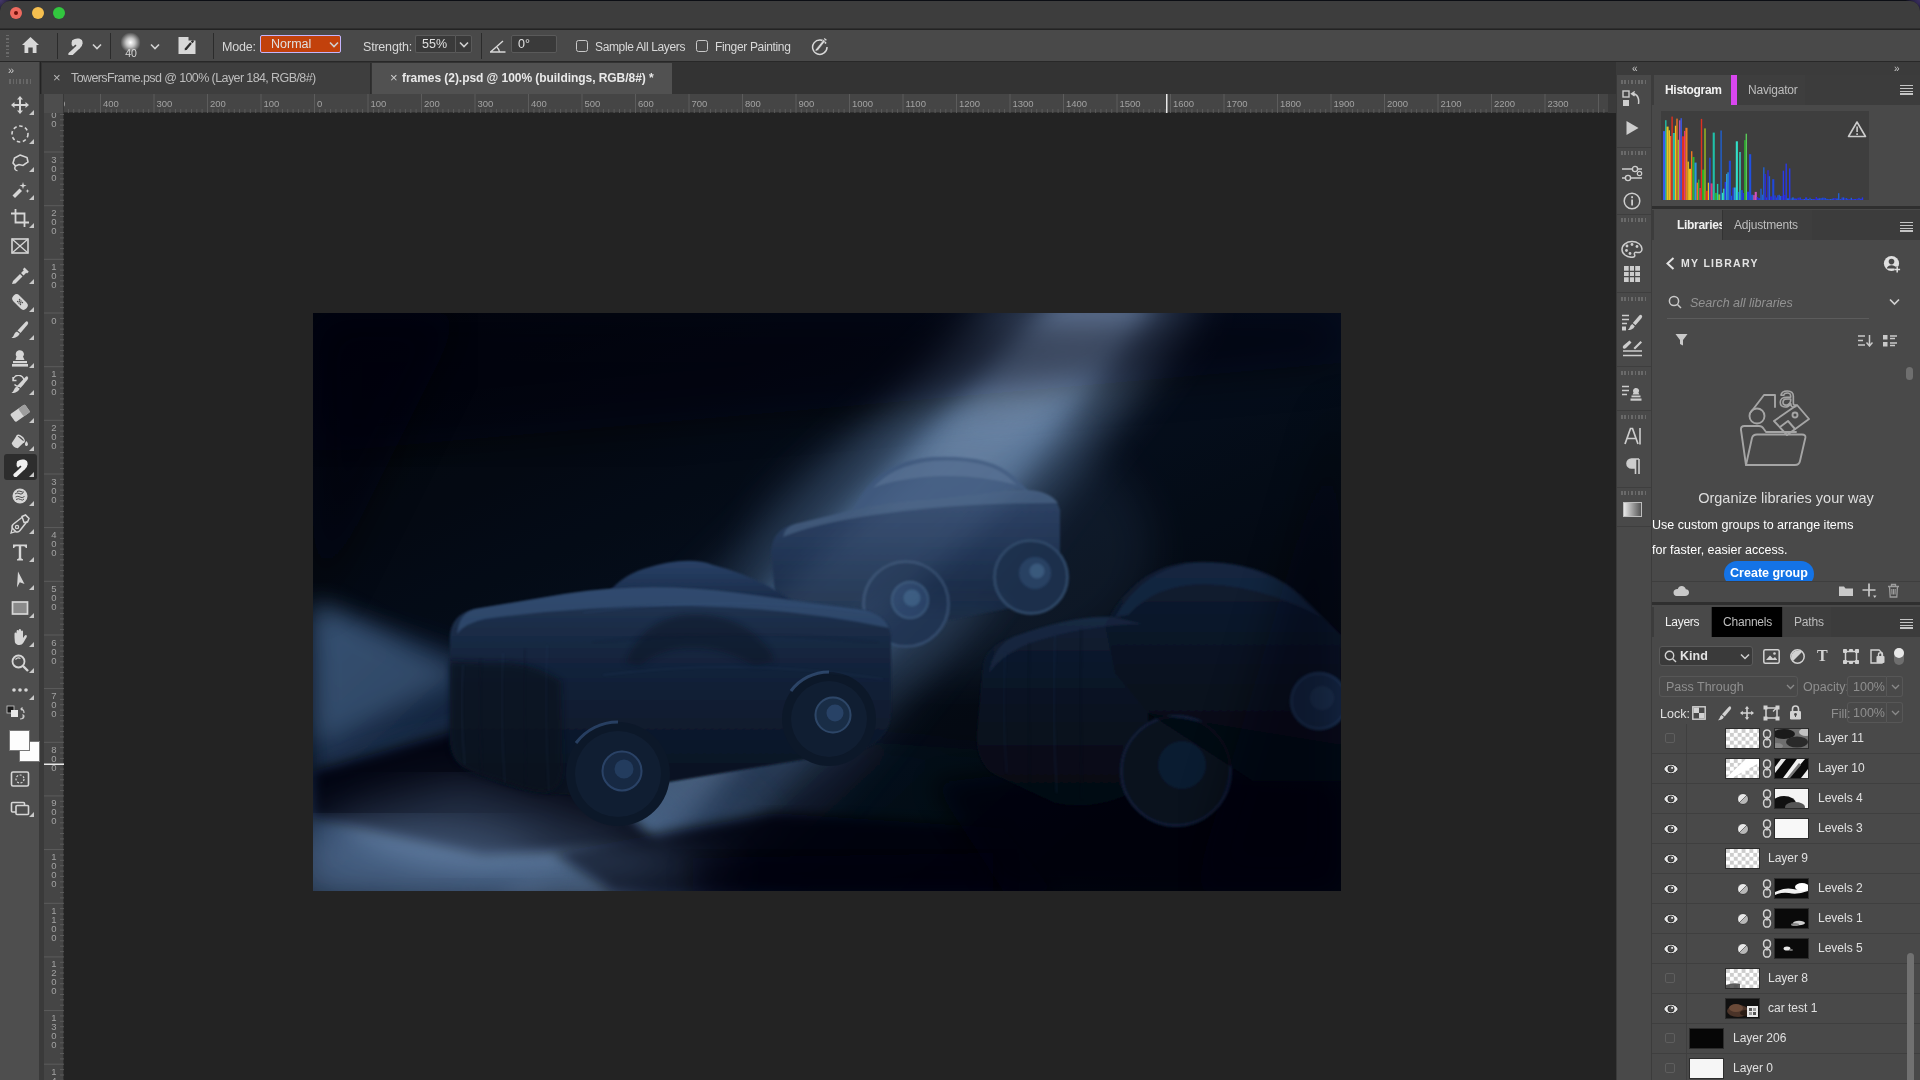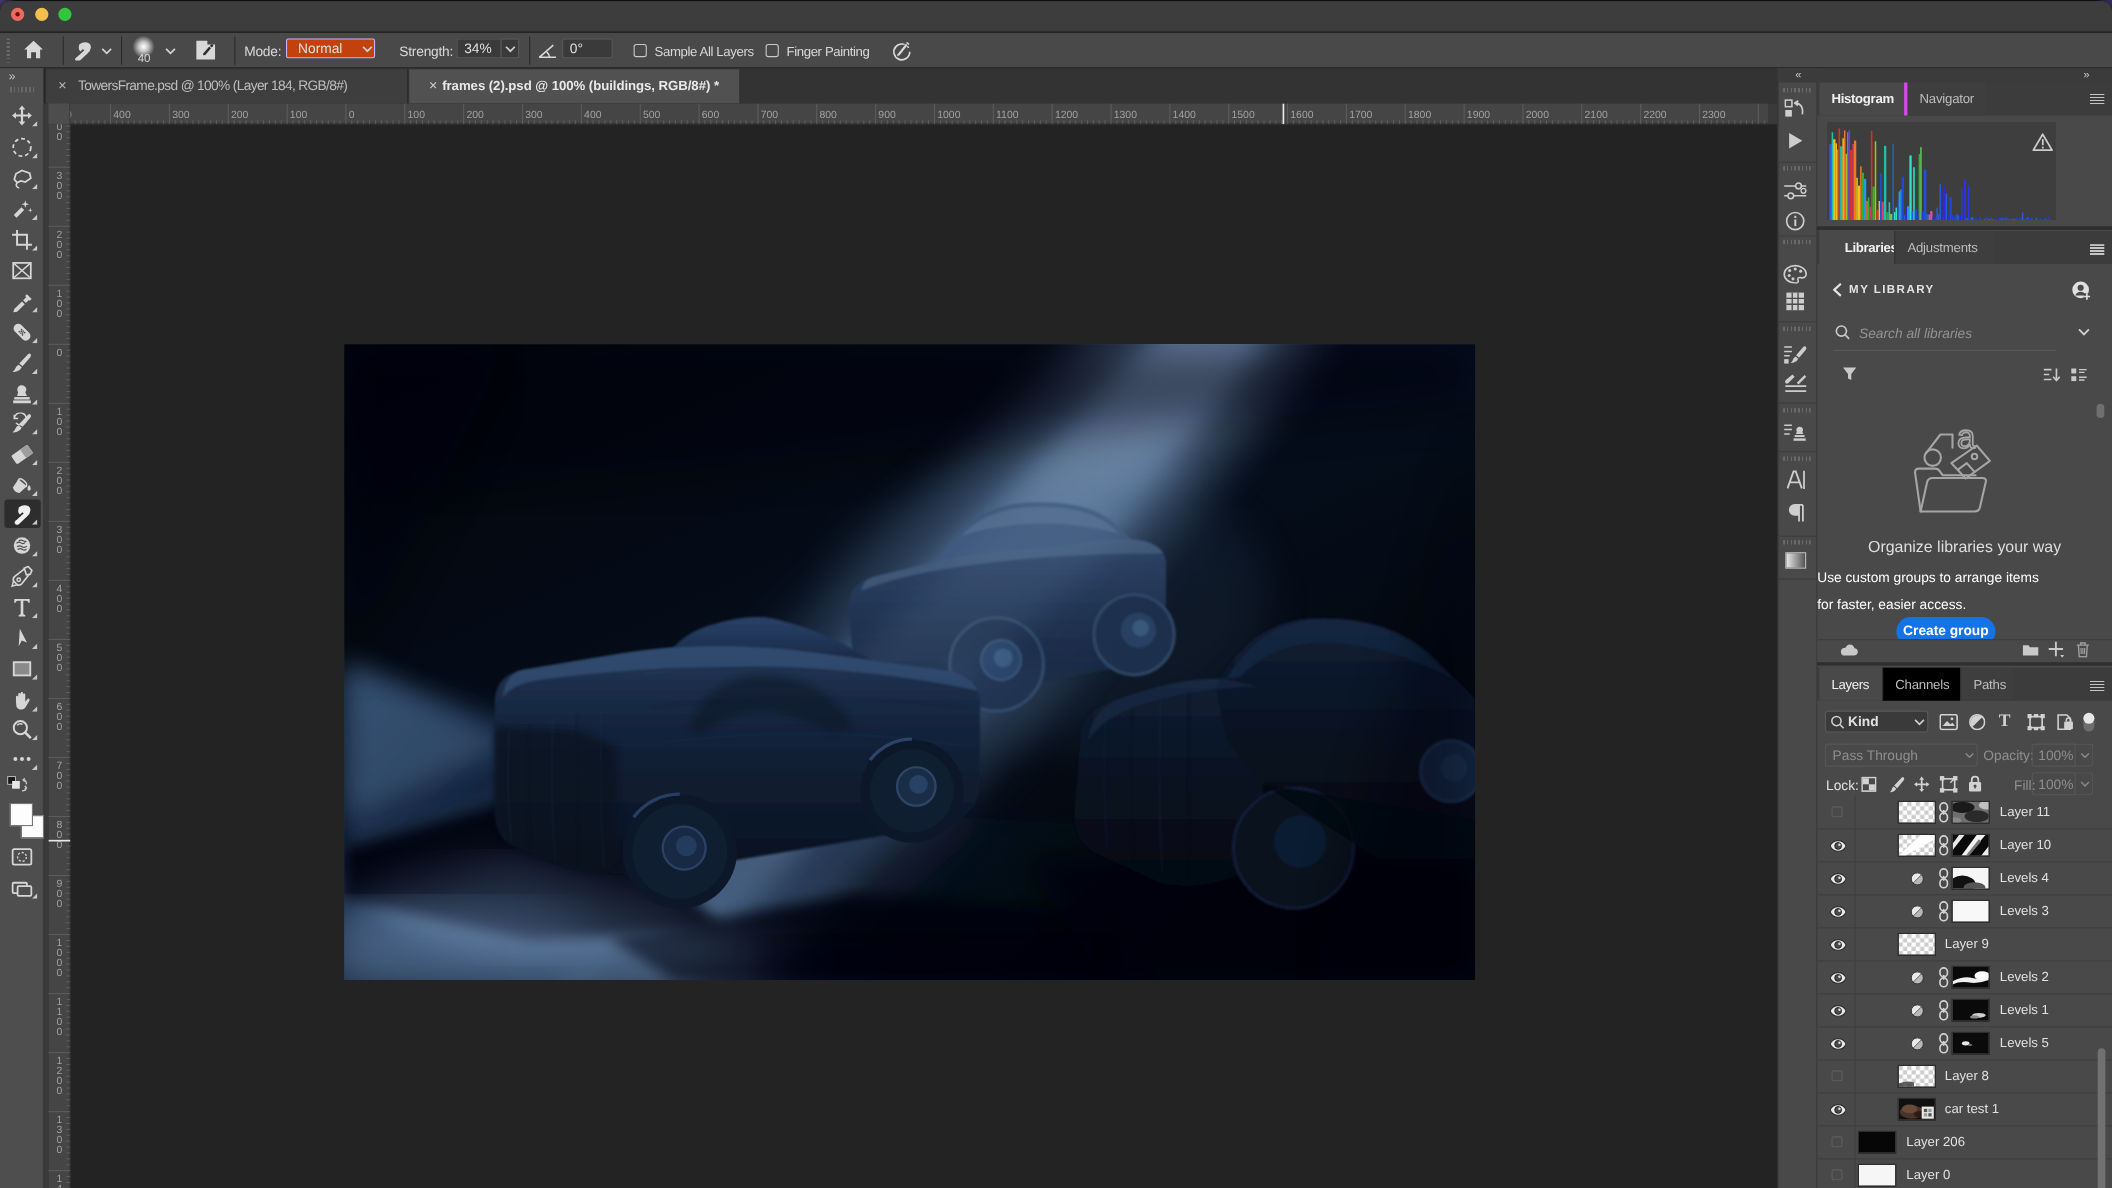--- a/index.html
+++ b/index.html
@@ -49,21 +49,21 @@
       <div class="abs sep" style="left:213px;top:32px;width:1px;height:26px"></div>
       <div class="abs" style="left:222px;top:39px;font-size:12.5px;letter-spacing:-0.2px;color:#d8d8d8">Mode:</div>
       <div class="abs" style="left:260px;top:33.5px;width:81px;height:18px;background:#c2410c;border:1px solid #c4b5fd;border-radius:2px">
 <div class="abs" style="left:10px;top:1.5px;font-size:12.5px;color:#e0e0e0">Normal</div>
       </div>
       <svg class="abs" style="left:329px;top:40px" width="10" height="7" viewBox="0 0 10 7">
         <path d="M1 1.5 L5 5.5 L9 1.5" fill="none" stroke="#cfcfcf" stroke-width="1.6"></path>
       </svg>
       <div class="abs" style="left:363px;top:39px;font-size:12.5px;letter-spacing:-0.2px;color:#d8d8d8">Strength:</div>
       <div class="abs" style="left:415px;top:33.5px;width:40px;height:18px;background:#3a3a3a;border:1px solid #5a5a5a;border-radius:2px 0 0 2px;border-right:none">
-<div class="abs" style="left:6px;top:1.5px;font-size:12.5px;color:#e0e0e0">34%</div>
+<div class="abs" style="left:6px;top:1.5px;font-size:12.5px;color:#e0e0e0">55%</div>
       </div>
       <div class="abs" style="left:455px;top:33.5px;width:17px;height:18px;background:#3a3a3a;border:1px solid #5a5a5a;border-radius:0 2px 2px 0"></div>
       <svg class="abs" style="left:458.5px;top:40px" width="10" height="7" viewBox="0 0 10 7">
         <path d="M1 1.5 L5 5.5 L9 1.5" fill="none" stroke="#cfcfcf" stroke-width="1.6"></path>
       </svg>
       <div class="abs sep" style="left:481px;top:32px;width:1px;height:26px"></div>
       <svg class="abs" style="left:489px;top:38px" width="18" height="14" viewBox="0 0 18 14">
 <path d="M 1 13 L 16.5 13 M 1.5 13 L 14 2" fill="none" stroke="#d8d8d8" stroke-width="1.4"></path>
 <path d="M 8 8.2 A 7.5 7.5 0 0 1 10.5 13" fill="none" stroke="#d8d8d8" stroke-width="1.4"></path>
       </svg>
@@ -1091,21 +1091,21 @@
       <svg class="abs" style="left:1626px;top:457px" width="14" height="17" viewBox="0 0 14 17">
         <path d="M 13 1 L 13 16 M 9.5 1 L 9.5 16 M 13 1 L 5.5 1 C 3 1 1 3 1 5.5 C 1 8 3 10 5.5 10 L 9.5 10" fill="none" stroke="#cdcdcd" stroke-width="1.6"></path>
         <path d="M 1 5.5 C 1 3 3 1 5.5 1 L 9.5 1 L 9.5 10 L 5.5 10 C 3 10 1 8 1 5.5 Z" fill="#cdcdcd"></path>
       </svg>
       <div class="abs" style="left:1623px;top:501px;width:19px;height:15px;border:1px solid #bdbdbd;background:linear-gradient(90deg,#e8e8e8,#555)"></div>
       <div class="abs" style="left:1652px;top:74px;width:268px;height:131px;background:#494949"></div>
       <div class="abs" style="left:1652px;top:74px;width:268px;height:30px;background:#3c3c3c"></div>
       <div class="abs" style="left:1654px;top:74px;width:77px;height:30px;background:#494949">
         <div class="abs" style="left:11px;top:8px;font-size:12px;letter-spacing:-0.3px;font-weight:bold;color:#f1f1f1;white-space:nowrap">Histogram</div>
       </div>
-      <div class="abs" style="left:1731px;top:74px;width:74px;height:30px;background:#3e3e3e;border-left:3px solid #d946ef">
+      <div class="abs" style="left:1731px;top:74px;width:74px;height:30px;background:#3e3e3e;border-left:6px solid #d946ef">
         <div class="abs" style="left:11px;top:8px;font-size:12px;letter-spacing:-0.2px;color:#bdbdbd;white-space:nowrap">Navigator</div>
       </div>
       <div class="abs" style="left:1900px;top:84px;width:13px;height:10px;background:repeating-linear-gradient(#c4c4c4 0 1.2px,transparent 1.2px 2.8px)"></div>
       <svg width="208" height="89" style="position:absolute;left:1661px;top:110px">
         <rect width="208" height="89" fill="#3e3e3e"></rect>
         <rect x="2.0" y="20.1" width="2.1" height="68.9" fill="#3858e8"></rect>
         <rect x="4.1" y="9.2" width="1.4" height="79.8" fill="#20c0a8"></rect>
         <rect x="5.5" y="15.6" width="2.1" height="73.4" fill="#e8c420"></rect>
         <rect x="7.6" y="19.3" width="1.4" height="69.7" fill="#e8c420"></rect>
         <rect x="9.0" y="25.0" width="1.4" height="64.0" fill="#f07820"></rect>

